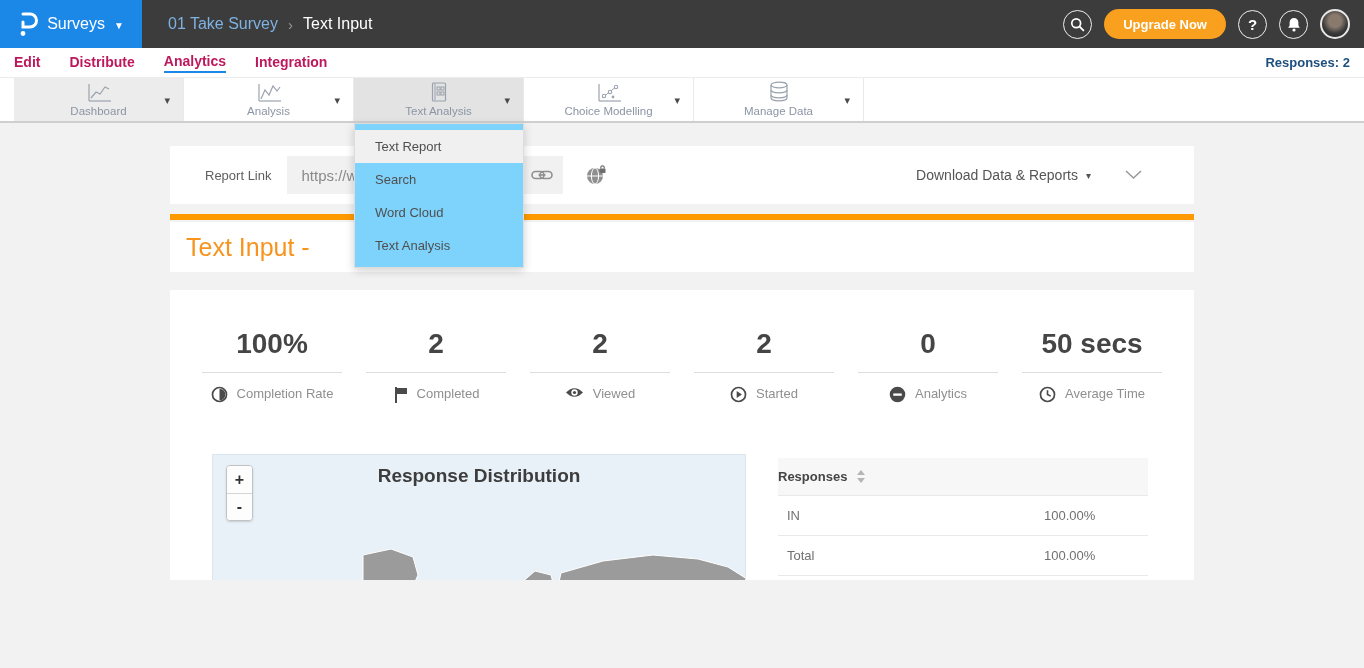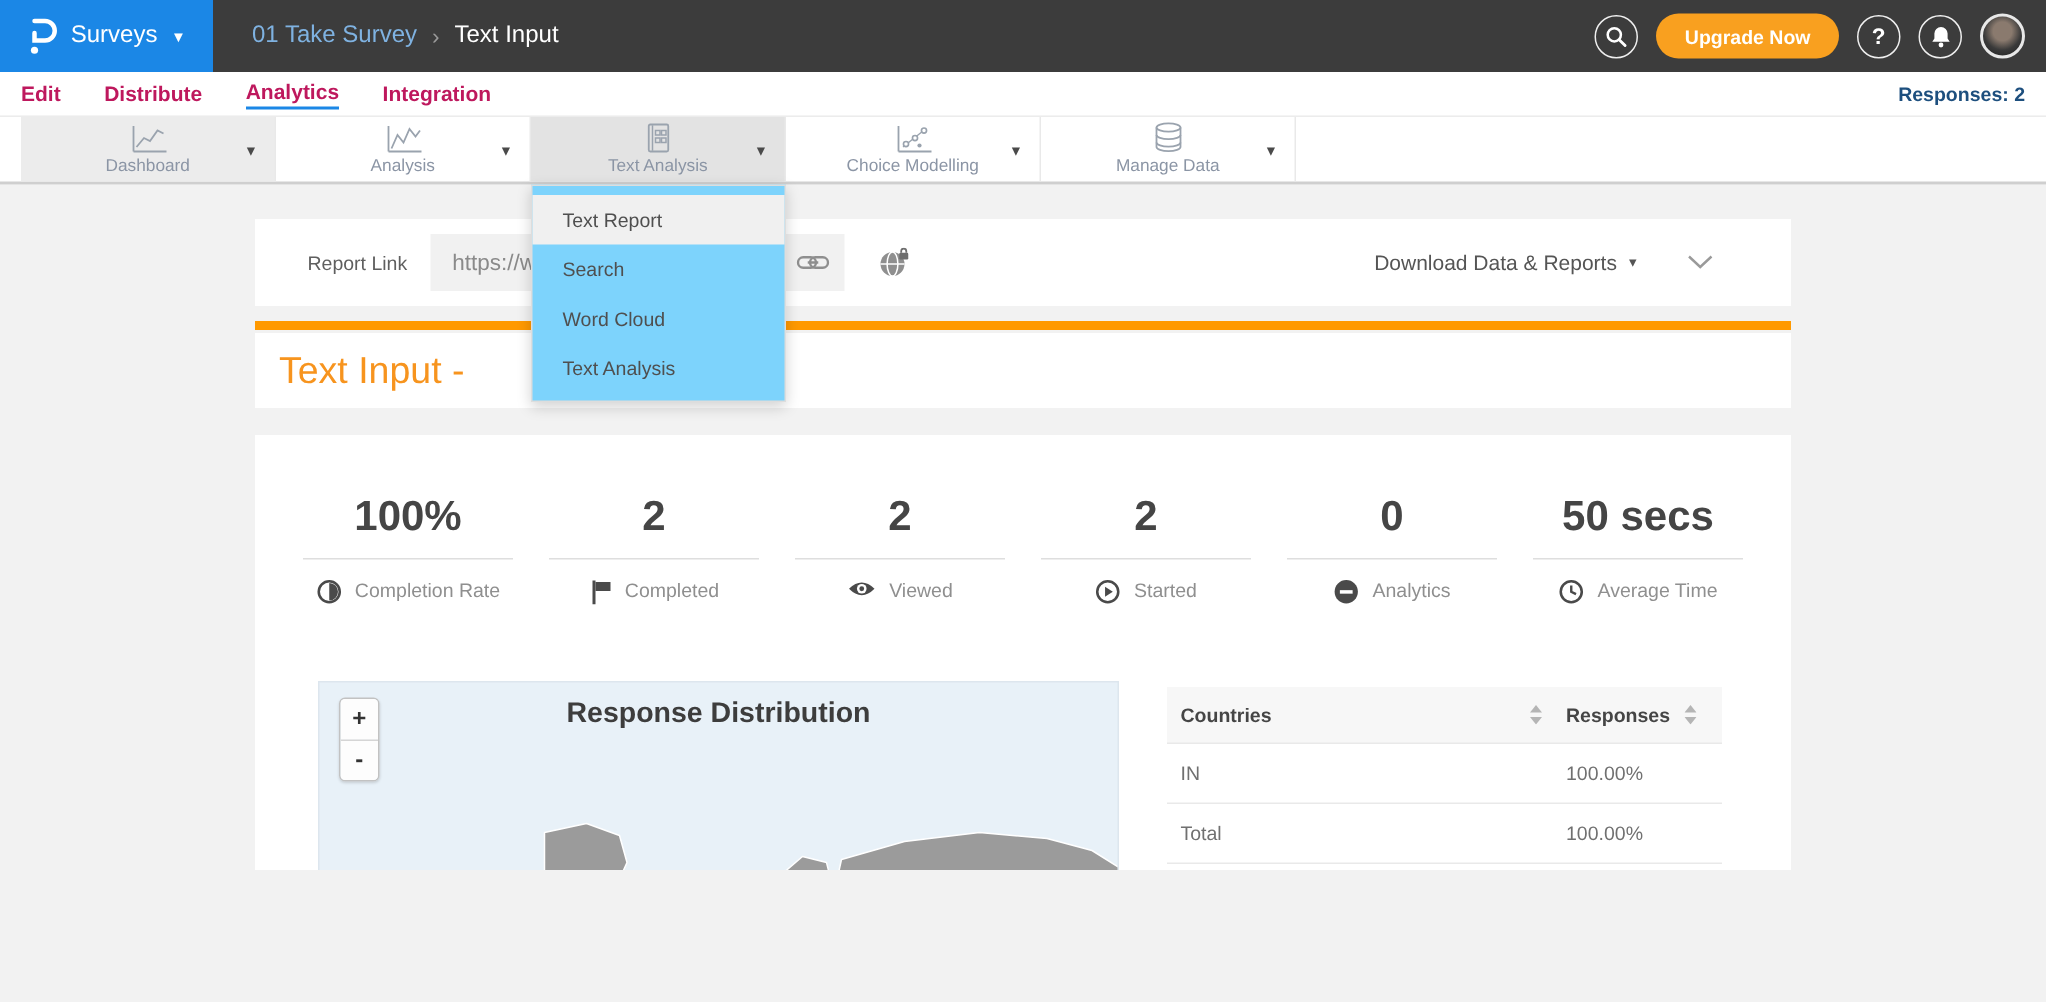--- a/index.html
+++ b/index.html
@@ -354,29 +354,20 @@
           <path d="M400,60 L398,95"></path>
           <path d="M448,100 L452,142"></path>
           <path d="M318,90 L322,128"></path>
         </g>
       </svg>
       <div class="map-corner"></div>
     </div>
 
     <div class="geo-table">
       <div class="gt-head">
-        <span class="gt-c1">
-          <span>Countries</span>
-          <span class="sort-ic">
-            <svg width="8" height="13" viewBox="0 0 8 13">
-                <polygon points="4,0 8,5 0,5" fill="#b5b5b5"></polygon>
-                <polygon points="4,13 8,8 0,8" fill="#b5b5b5"></polygon>
-              </svg>
-          </span>
-        </span>
         <span class="gt-c2">
           <span>Responses</span>
           <span class="sort-ic2">
             <svg width="8" height="13" viewBox="0 0 8 13">
                 <polygon points="4,0 8,5 0,5" fill="#b5b5b5"></polygon>
                 <polygon points="4,13 8,8 0,8" fill="#b5b5b5"></polygon>
               </svg>
           </span>
         </span>
       </div>

